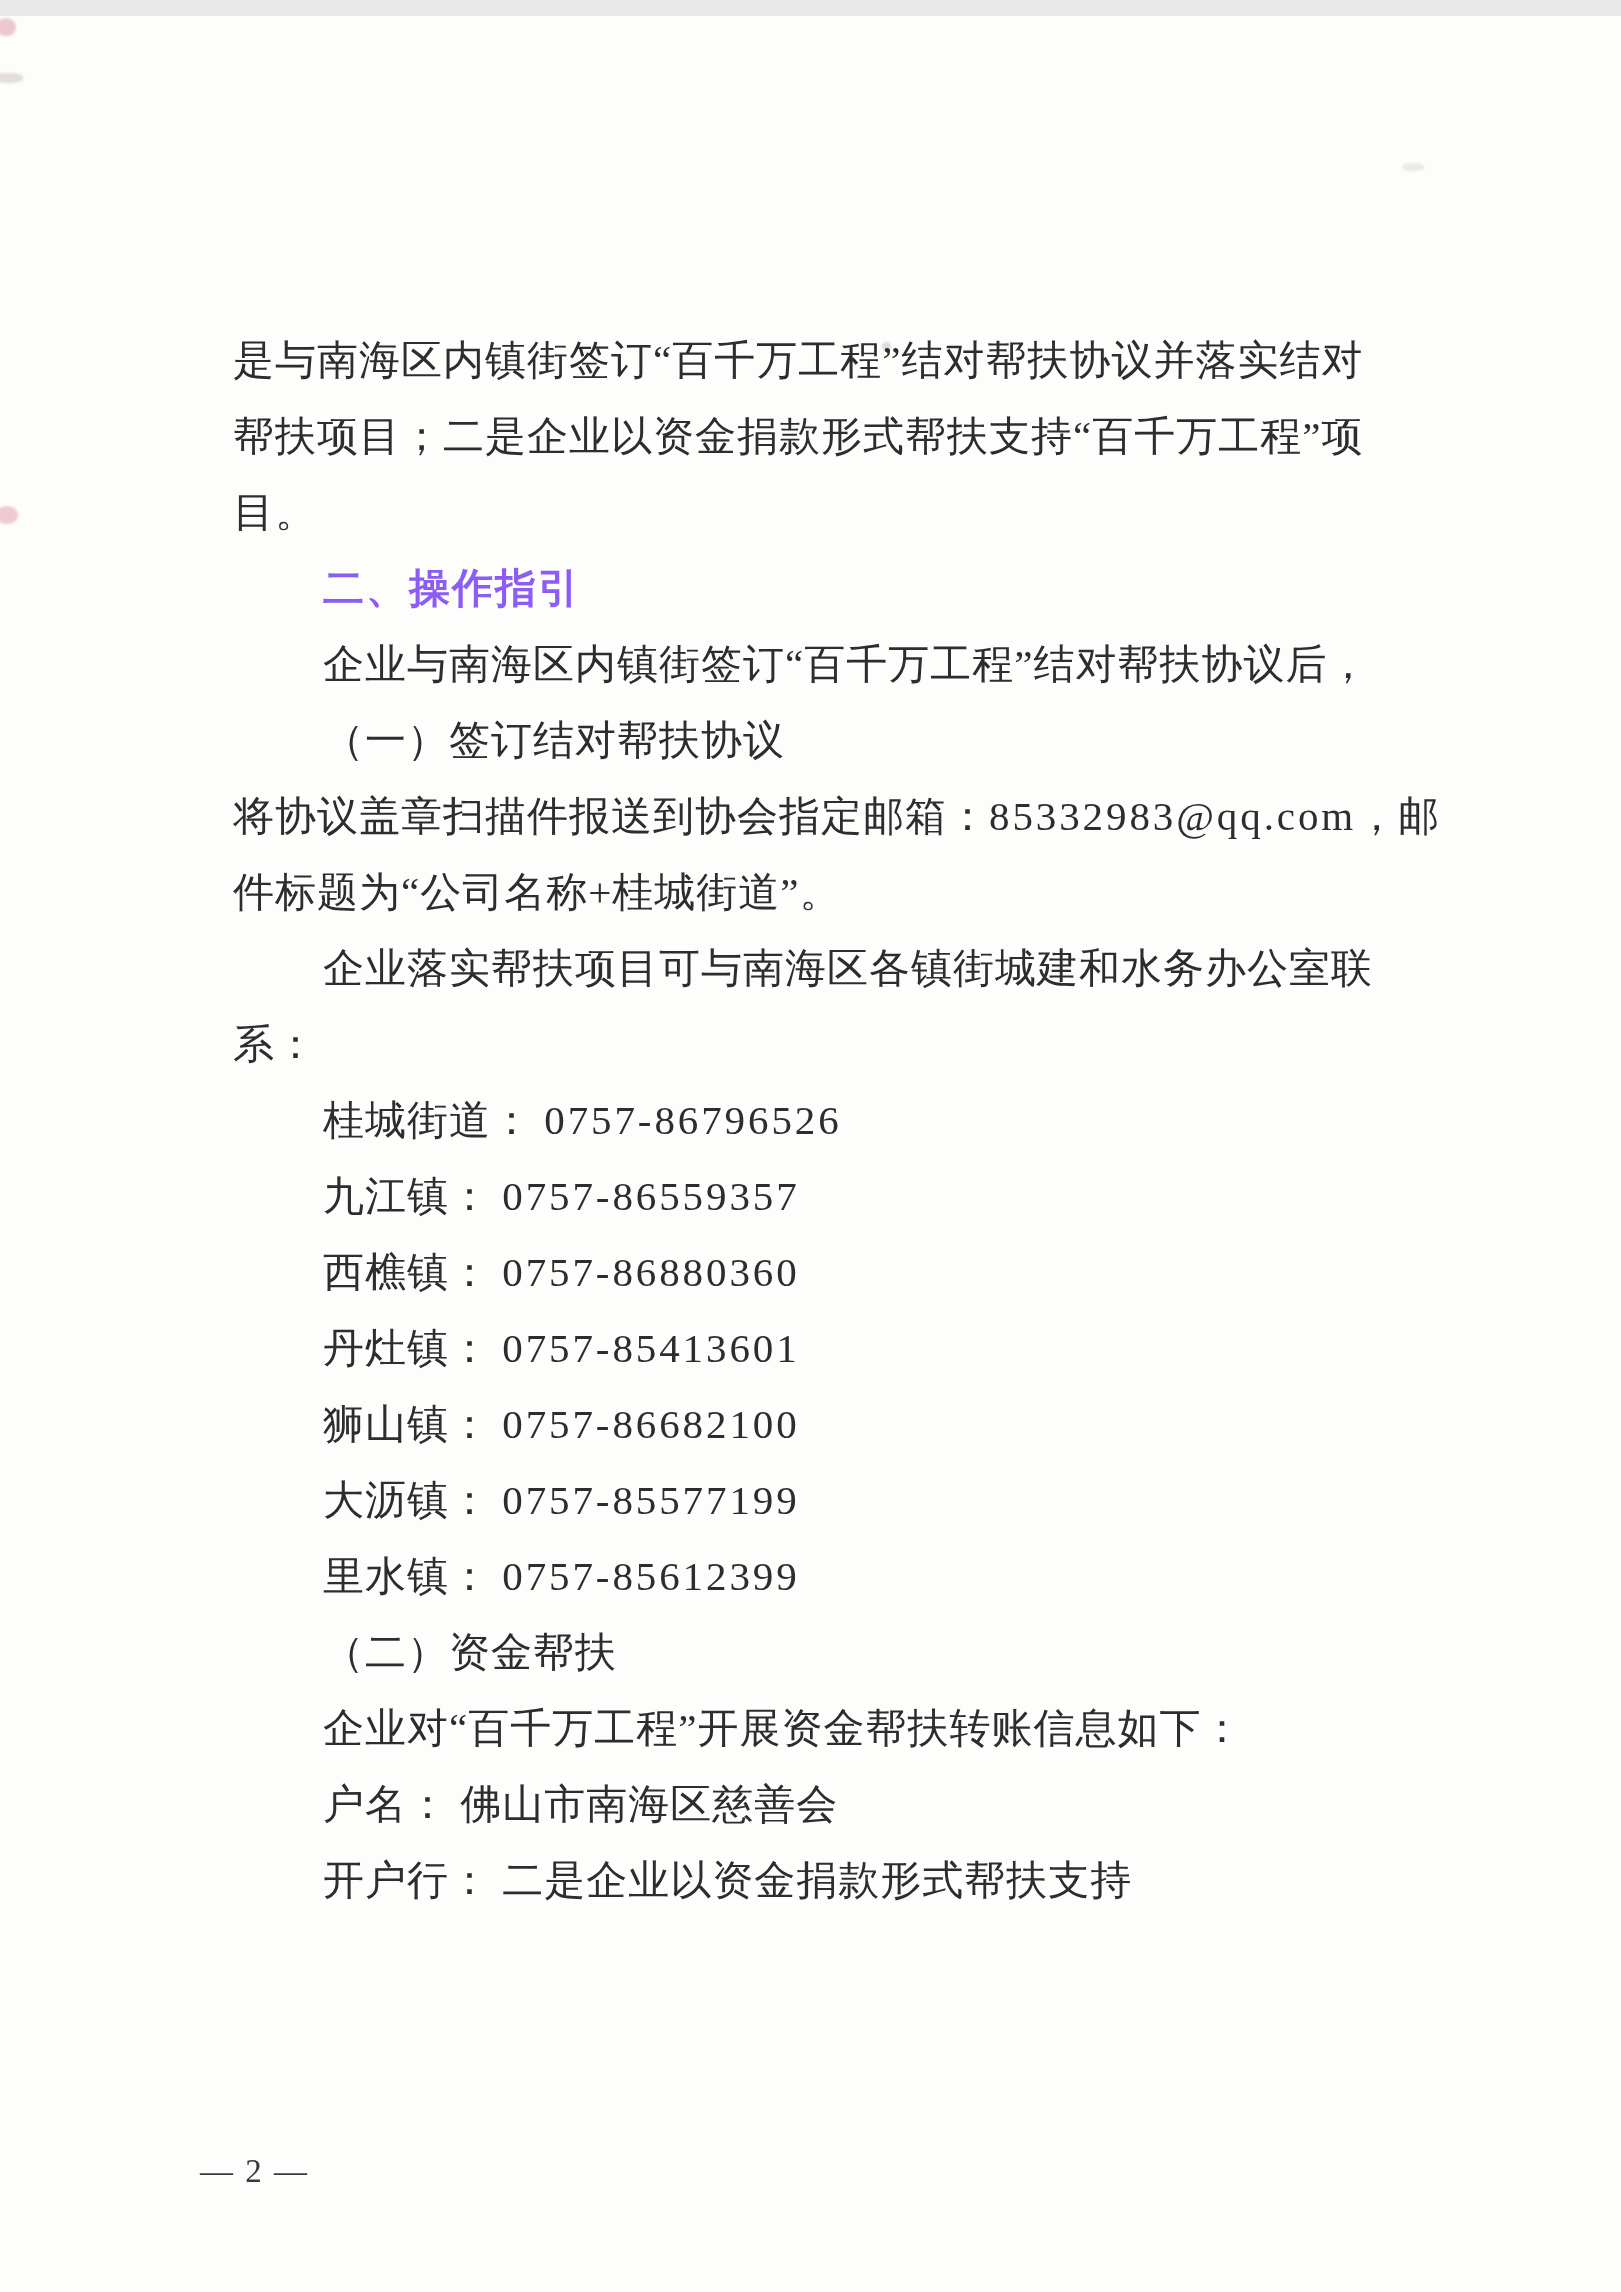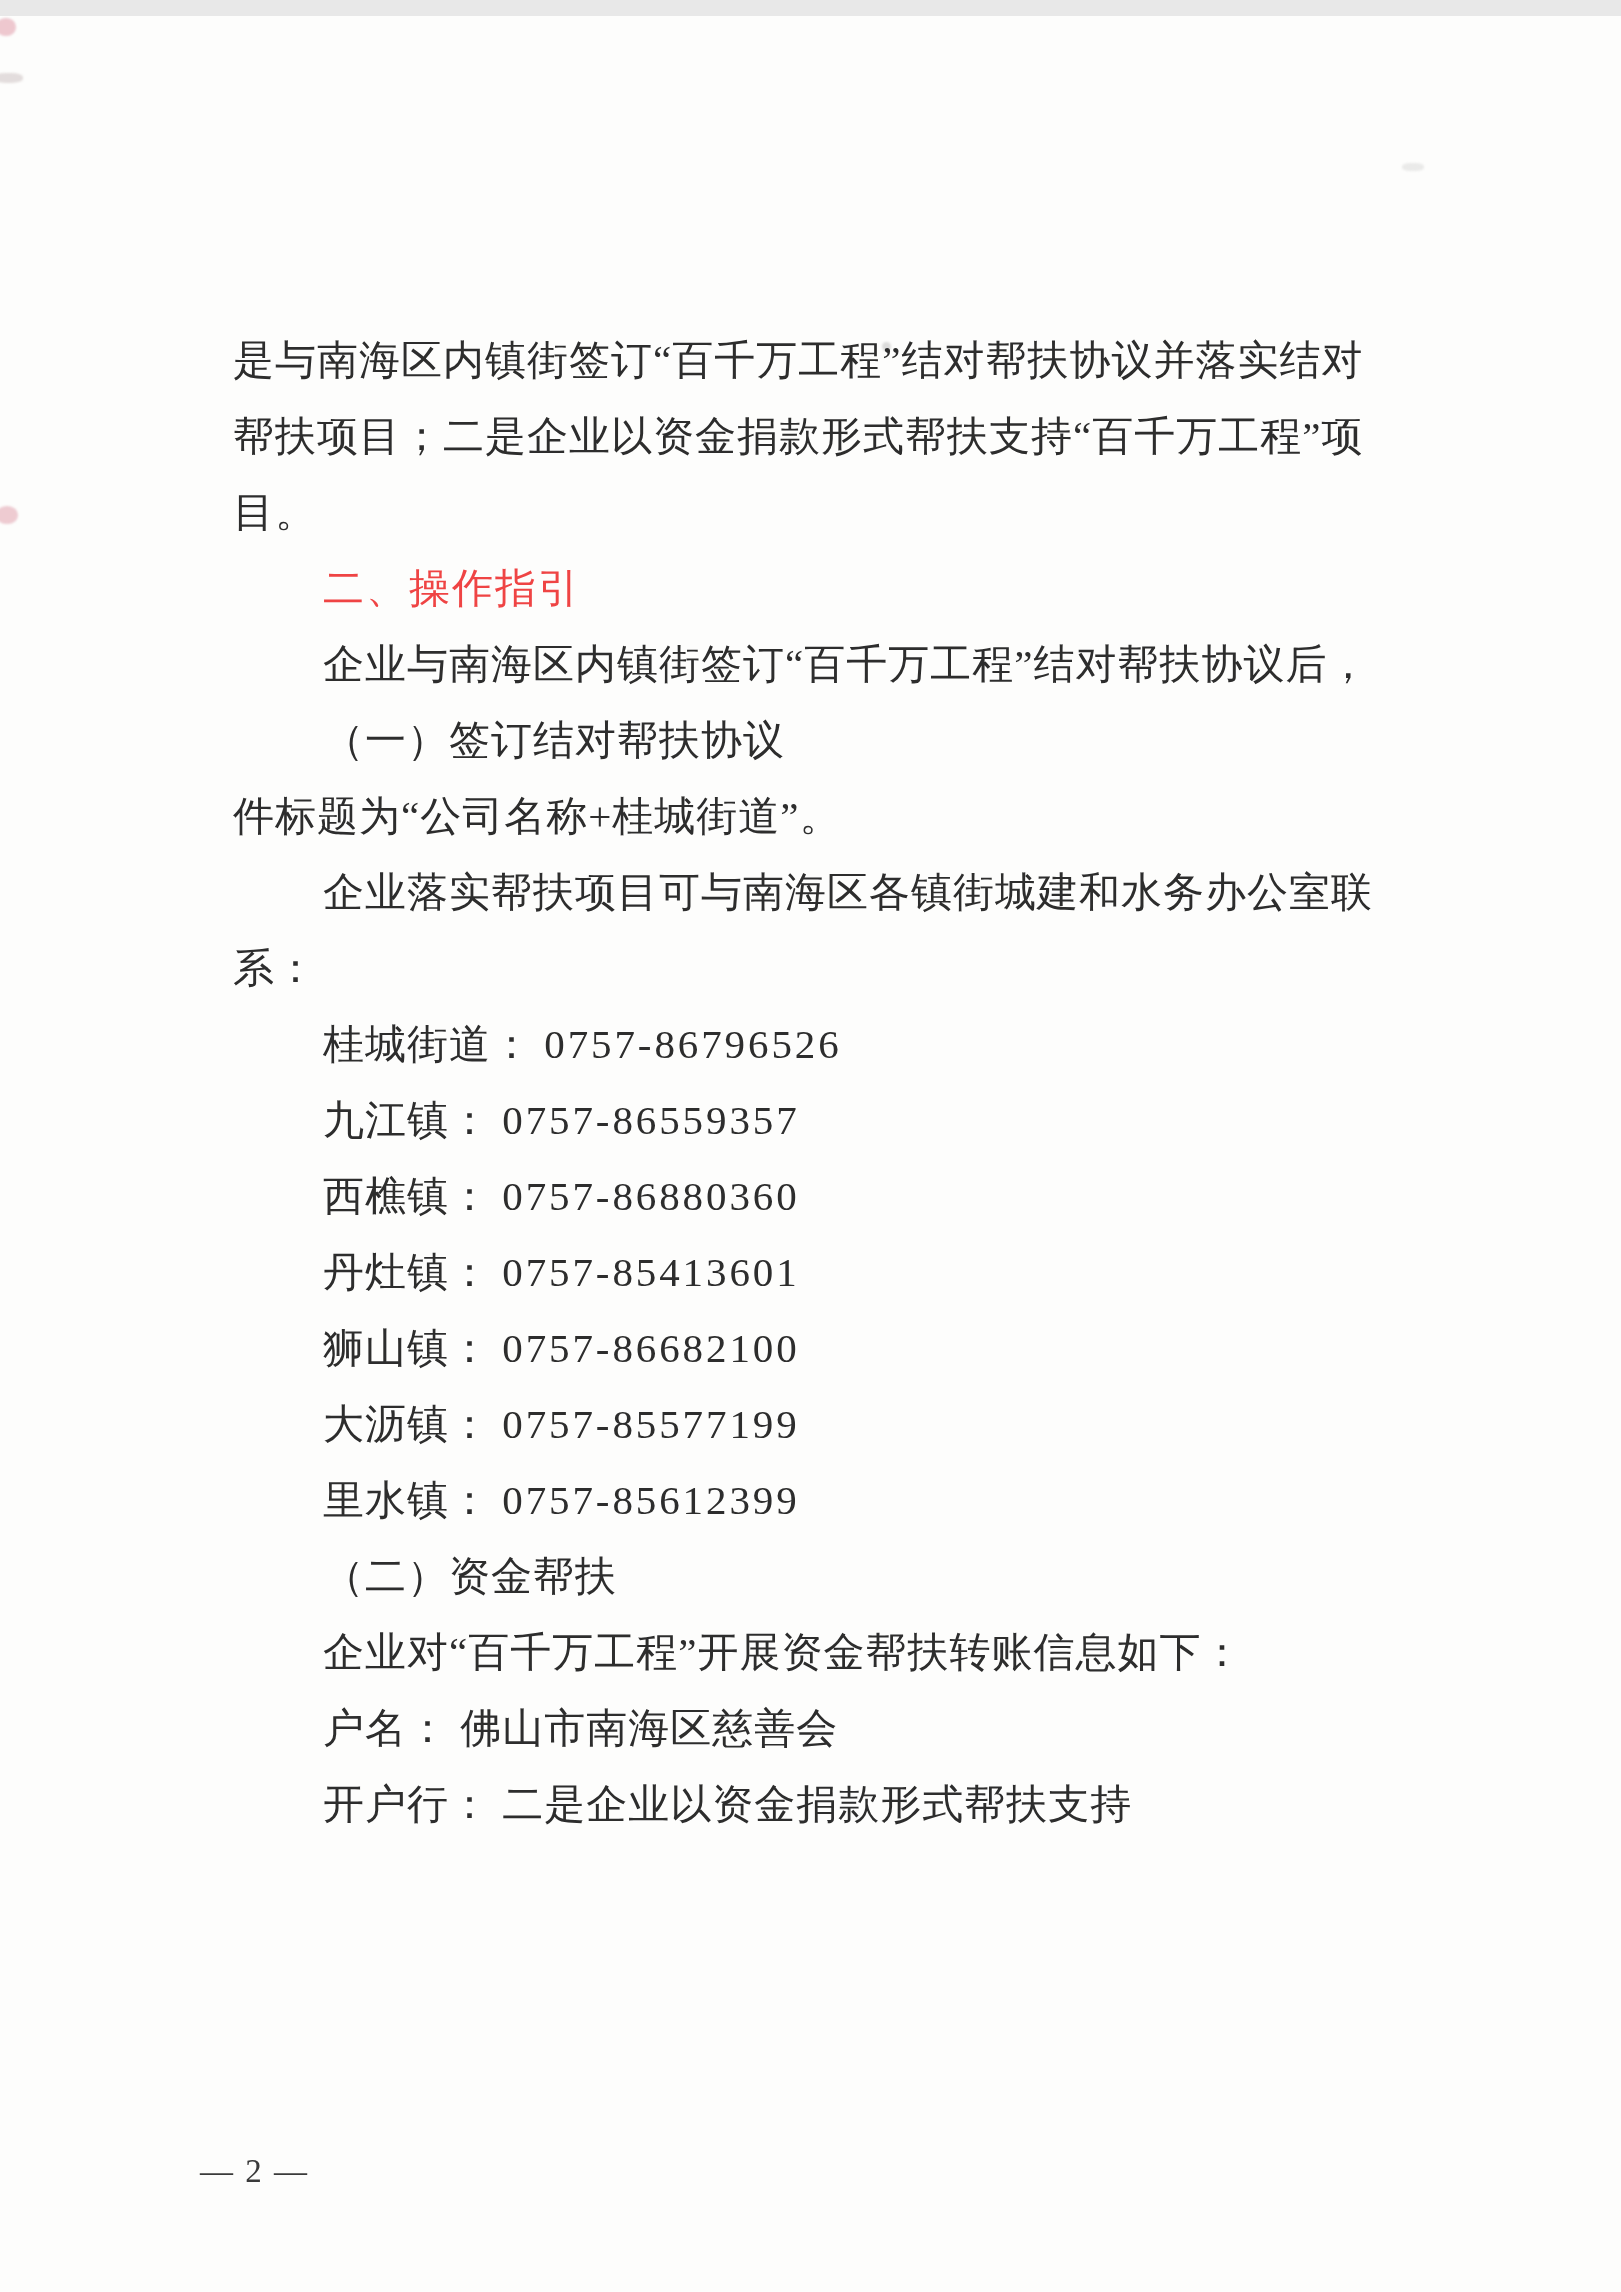--- a/index.html
+++ b/index.html
@@ -19,24 +19,24 @@
     font-size:41px;
     letter-spacing:1px;
   }
   .line {
     height:76px;
     line-height:76px;
     white-space:nowrap;
   }
   .ind { padding-left:90px; }
   .h1 {
-    font-weight:normal;
+    font-weight:bold;
     font-family:"Liberation Sans","DejaVu Sans",sans-serif;
     letter-spacing:2px;
-    color:#ef4444;
+    color:#8b5cf6;
   }
   .num { letter-spacing:2.9px; }
   .footer {
     position:absolute;
     left:200px; top:2117px;
     height:76px; line-height:76px;
     font-size:33px;
     letter-spacing:2px;
     color:#3a3a3a;
     white-space:nowrap;
@@ -65,20 +65,23 @@
     <div class="line">是与南海区内镇街签订“百千万工程”结对帮扶协议并落实结对</div>
     <div class="line">帮扶项目；二是企业以资金捐款形式帮扶支持“百千万工程”项</div>
     <div class="line">目。</div>
 
     <div class="line ind h1">二、操作指引</div>
 
     <div class="line ind">企业与南海区内镇街签订“百千万工程”结对帮扶协议后，</div>
 
     <div class="line ind">（一）签订结对帮扶协议</div>
 
+    <div class="line">
+      <span>将协议盖章扫描件报送到协会指定邮箱：</span><span class="num">85332983@qq.com</span><span>，邮</span>
+    </div>
 
     <div class="line">件标题为“公司名称+桂城街道”。</div>
 
     <div class="line ind">企业落实帮扶项目可与南海区各镇街城建和水务办公室联</div>
     <div class="line">系：</div>
 
     <div class="line ind">
       <span>桂城街道</span><span>： </span><span class="num">0757-86796526</span>
     </div>
     <div class="line ind">

